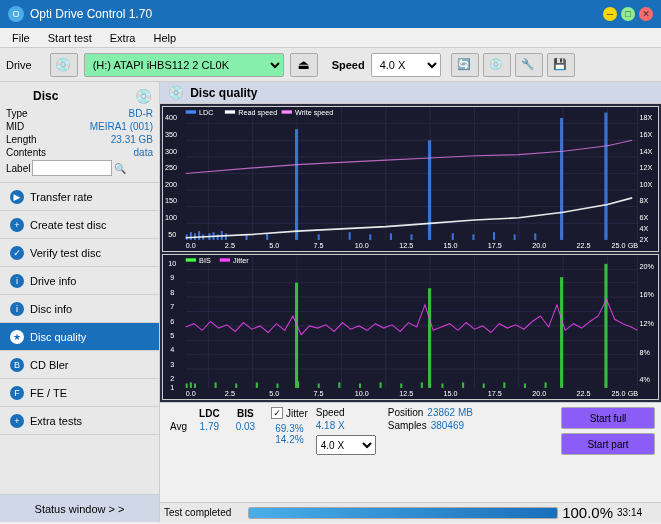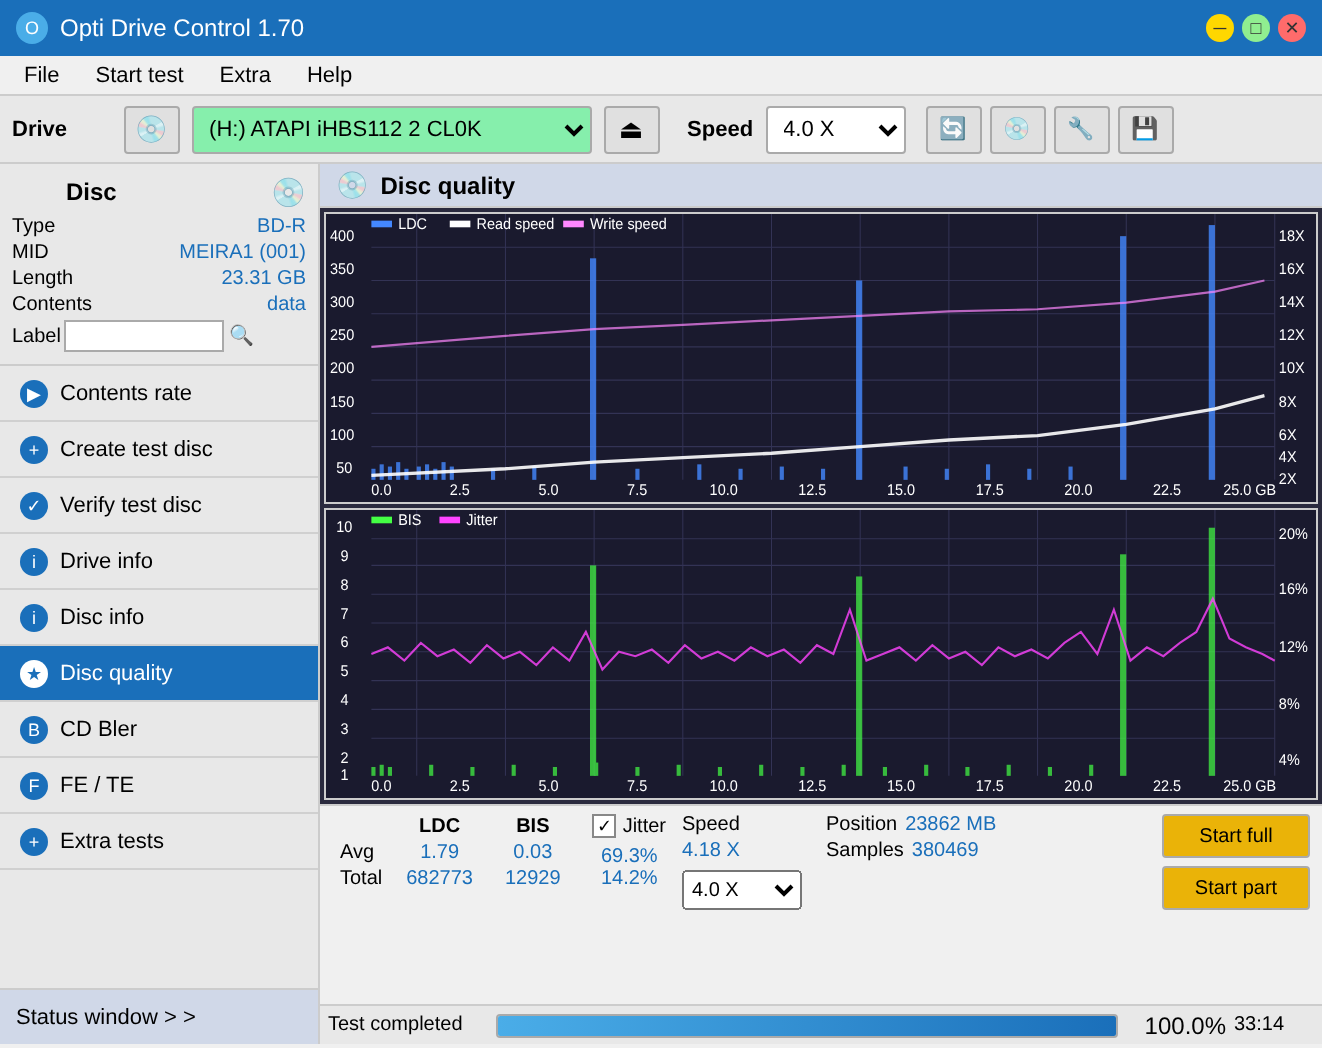--- a/index.html
+++ b/index.html
@@ -14,21 +14,21 @@
     .title-btn.min { background: #ffd700; }
     .title-btn.max { background: #90ee90; }
     .title-btn.close { background: #ff6b6b; }
     
     
     .menu-bar { background: #f0f0f0; height: 20px; display: flex; align-items: center; padding: 0 4px; border-bottom: 1px solid #ccc; gap: 2px; }
     .menu-item { padding: 2px 8px; cursor: pointer; font-size: 11px; border-radius: 2px; }
     
     
     .drive-bar { background: #e8e8e8; height: 34px; display: flex; align-items: center; padding: 0 6px; border-bottom: 1px solid #ccc; gap: 6px; }
-    .drive-label { font-size: 11px; font-weight: bold; margin-right: 22px; }
+    .drive-label { font-size: 11px; font-weight: normal; margin-right: 12px; }
     .drive-select { height: 24px; border: 1px solid #aaa; background: #86efac; font-size: 11px; padding: 0 4px; min-width: 200px; border-radius: 2px; }
     .eject-btn { width: 28px; height: 24px; background: #e0e0e0; border: 1px solid #aaa; border-radius: 2px; display: flex; align-items: center; justify-content: center; cursor: pointer; font-size: 13px; }
     .speed-label { font-size: 11px; font-weight: bold; margin-left: 8px; }
     .speed-select { height: 24px; border: 1px solid #aaa; background: white; font-size: 11px; padding: 0 4px; width: 70px; border-radius: 2px; }
     .drive-icons { display: flex; gap: 4px; margin-left: 4px; }
     .drive-icon-btn { width: 28px; height: 24px; background: #e0e0e0; border: 1px solid #aaa; border-radius: 2px; display: flex; align-items: center; justify-content: center; cursor: pointer; }
     
     
     .main { display: flex; height: calc(524px - 28px - 22px - 34px); }
     
@@ -43,38 +43,38 @@
     .disc-label-input { display: flex; align-items: center; gap: 2px; font-size: 10px; }
     .disc-label-input input { width: 80px; height: 16px; border: 1px solid #aaa; font-size: 10px; padding: 0 2px; }
     
     .sidebar-nav { flex: 1; }
     .nav-item { height: 28px; display: flex; align-items: center; padding: 0 10px; cursor: pointer; font-size: 11px; gap: 6px; border-bottom: 1px solid #d0d0d0; }
     .nav-item.active { background: #1a6fba; color: white; }
     .nav-icon { width: 14px; height: 14px; border-radius: 50%; display: flex; align-items: center; justify-content: center; font-size: 9px; flex-shrink: 0; }
     .nav-icon.blue { background: #1a6fba; color: white; }
     .nav-icon.active { background: white; color: #1a6fba; }
     
-    .status-window { height: 28px; background: #d0d8e8; border-top: 1px solid #ccc; display: flex; align-items: center; padding: 0 8px; font-size: 11px; cursor: pointer; }
+    .status-window { height: 28px; background: #d0d8e8; border-top: 1px solid #ccc; display: flex; align-items: center; padding: 0 8px; font-size: 11px; cursor: pointer; justify-content: center; }
     
     
     .content { flex: 1; display: flex; flex-direction: column; background: white; overflow: hidden; }
     
     .content-header { background: #d0d8e8; height: 22px; display: flex; align-items: center; padding: 0 8px; gap: 6px; border-bottom: 1px solid #ccc; }
     .content-icon { font-size: 13px; }
     .content-title { font-size: 12px; font-weight: bold; }
     
     .chart-container { flex: 1; border: 1px solid #ccc; background: #1a1a2e; position: relative; overflow: hidden; }
     .checkbox { width: 12px; height: 12px; border: 1px solid #888; background: white; display: flex; align-items: center; justify-content: center; font-size: 8px; }
-    .action-btn { width: 74px; height: 22px; background: #eab308; border: 1px solid #aaa; border-radius: 2px; font-size: 10px; cursor: pointer; }
+    .action-btn { width: 94px; height: 22px; background: #8b5cf6; border: 1px solid #aaa; border-radius: 2px; font-size: 10px; cursor: pointer; }
     
     
     .progress-area { height: 20px; background: #e8e8e8; border-top: 1px solid #ccc; display: flex; align-items: center; padding: 0 4px; gap: 4px; }
     .progress-bar-bg { flex: 1; height: 12px; background: #d0d0d0; border: 1px solid #aaa; border-radius: 2px; overflow: hidden; }
     .progress-bar-fill { height: 100%; background: linear-gradient(to right, #4aade8, #1a6fba); }
-    .progress-text { font-size: 12px; min-width: 50px; text-align: right; }
+    .progress-text { font-size: 15px; min-width: 50px; text-align: right; }
     .progress-time { font-size: 10px; min-width: 40px; }
     
     
     .chart-svg { width: 100%; height: 100%; }
   </style>
 </head>
 <body>
 
 <div class="title-bar">
   <div class="title-bar-left">
@@ -142,21 +142,21 @@
       <div class="disc-label-input">
         <span>Label</span>
         <input type="text" style="">
         <span style="cursor:pointer;">🔍</span>
       </div>
     </div>
 
     <div class="sidebar-nav">
       <div class="nav-item">
         <div class="nav-icon blue">▶</div>
-        <span>Contents rate</span>
+        <span>Transfer rate</span>
       </div>
       <div class="nav-item">
         <div class="nav-icon blue">+</div>
         <span>Create test disc</span>
       </div>
       <div class="nav-item">
         <div class="nav-icon blue">✓</div>
         <span>Verify test disc</span>
       </div>
       <div class="nav-item">
@@ -415,25 +415,20 @@
               <th style="padding:1px 8px; text-align:center;">LDC</th>
               <th style="padding:1px 8px; text-align:center;">BIS</th>
             </tr>
           </thead>
           <tbody>
             <tr>
               <td style="padding:1px 4px;">Avg</td>
               <td style="padding:1px 8px; text-align:center; color:#1a6fba;">1.79</td>
               <td style="padding:1px 8px; text-align:center; color:#1a6fba;">0.03</td>
             </tr>
-            <tr>
-              <td style="padding:1px 4px;">Total</td>
-              <td style="padding:1px 8px; text-align:center; color:#1a6fba;">682773</td>
-              <td style="padding:1px 8px; text-align:center; color:#1a6fba;">12929</td>
-            </tr>
           </tbody>
         </table>
       </div>
 
       <div style="font-size:10px;">
         <div style="display:flex; align-items:center; gap:3px; margin-bottom:4px;">
           <div class="checkbox" style="width:12px;height:12px;border:1px solid #888;background:white;display:flex;align-items:center;justify-content:center;font-size:9px;">✓</div>
           <span>Jitter</span>
         </div>
         <div style="text-align:center;">

